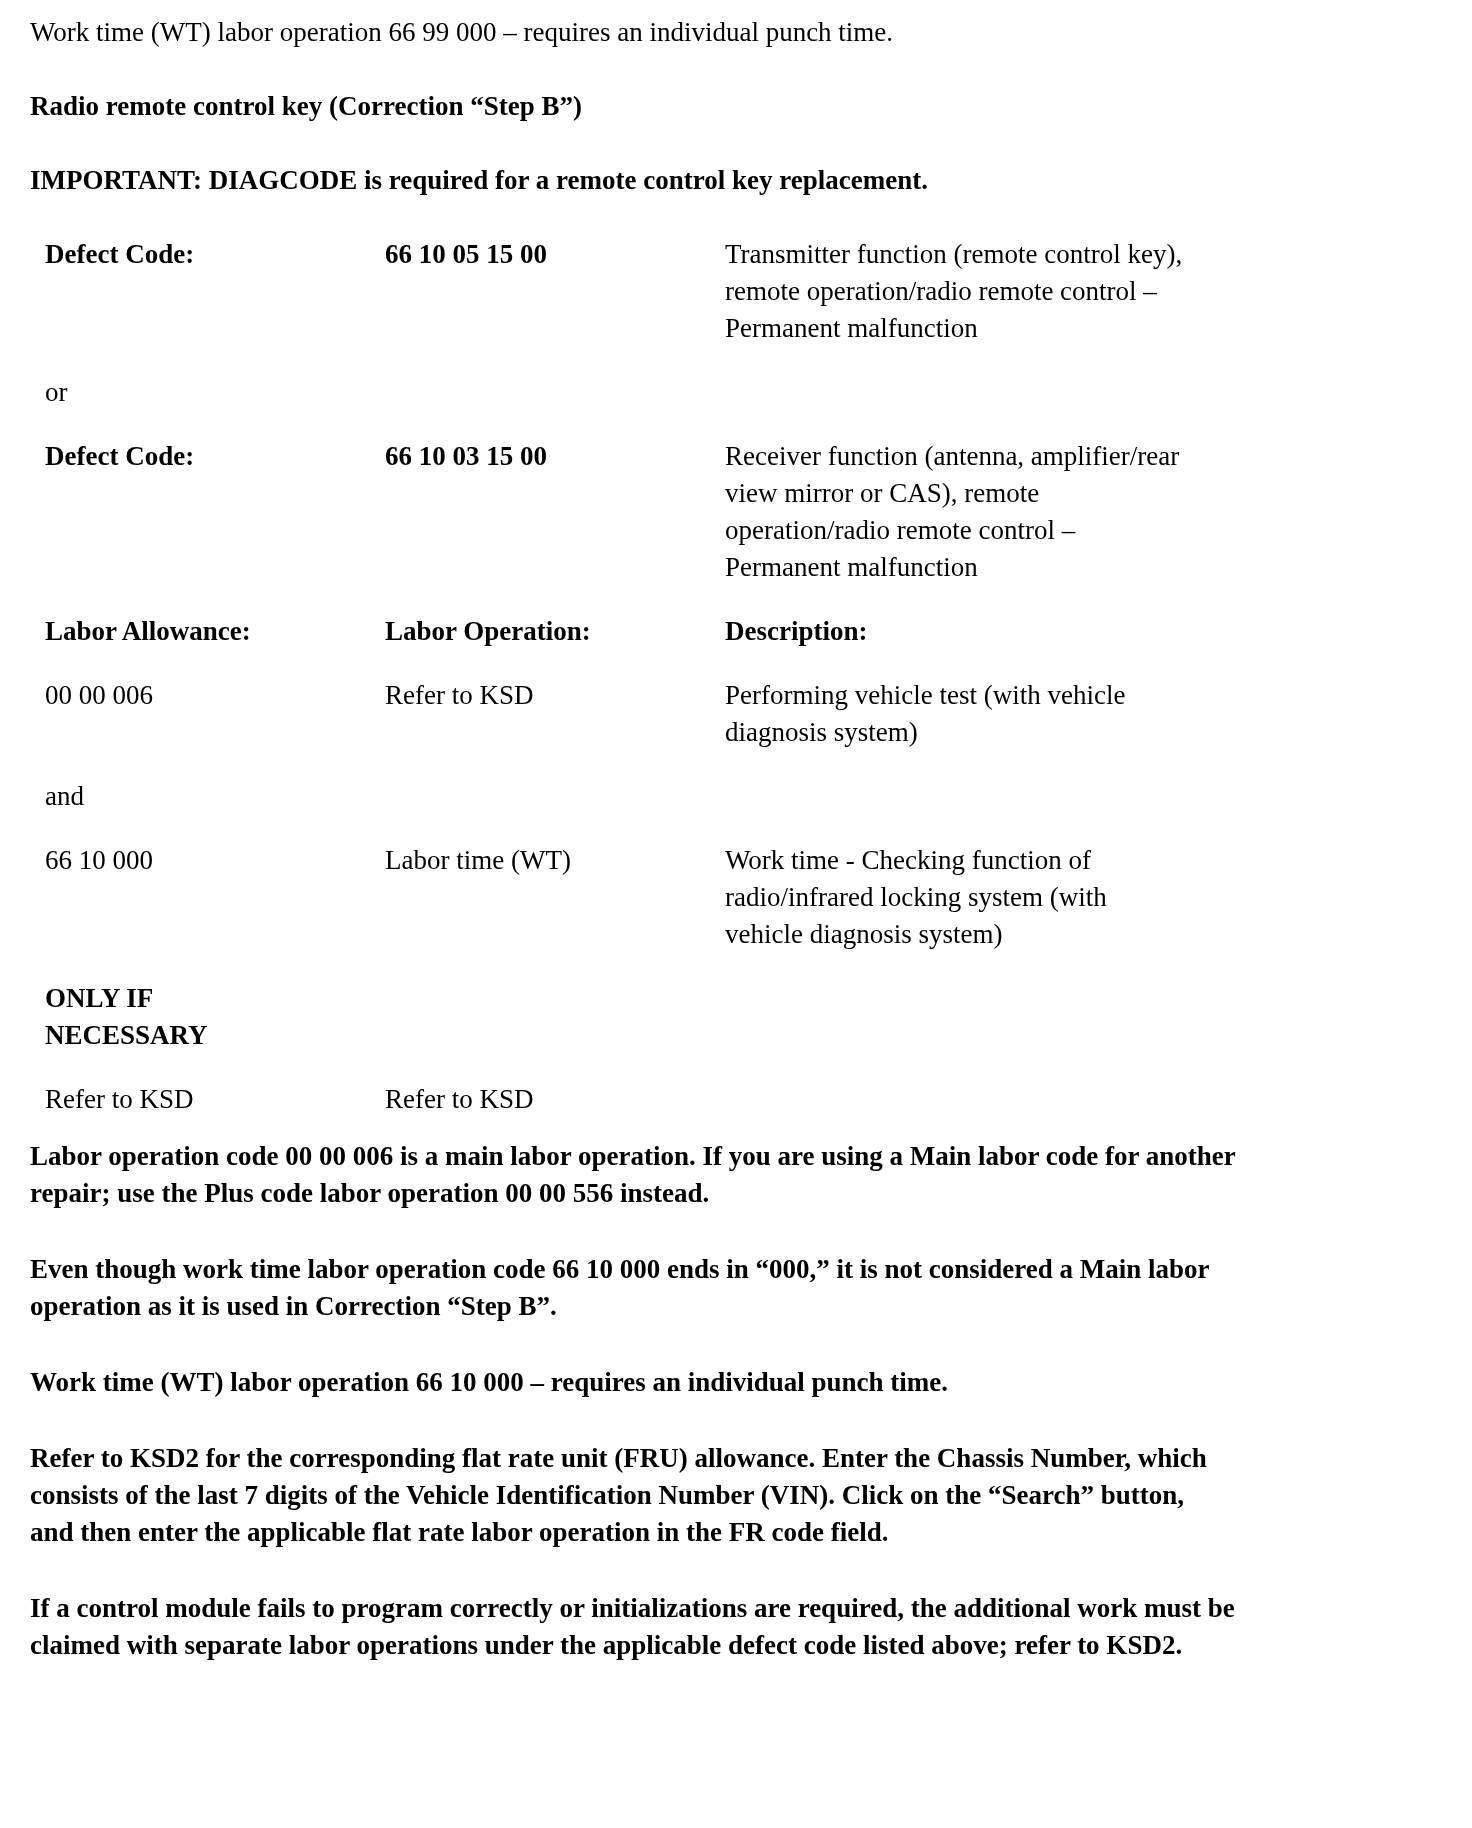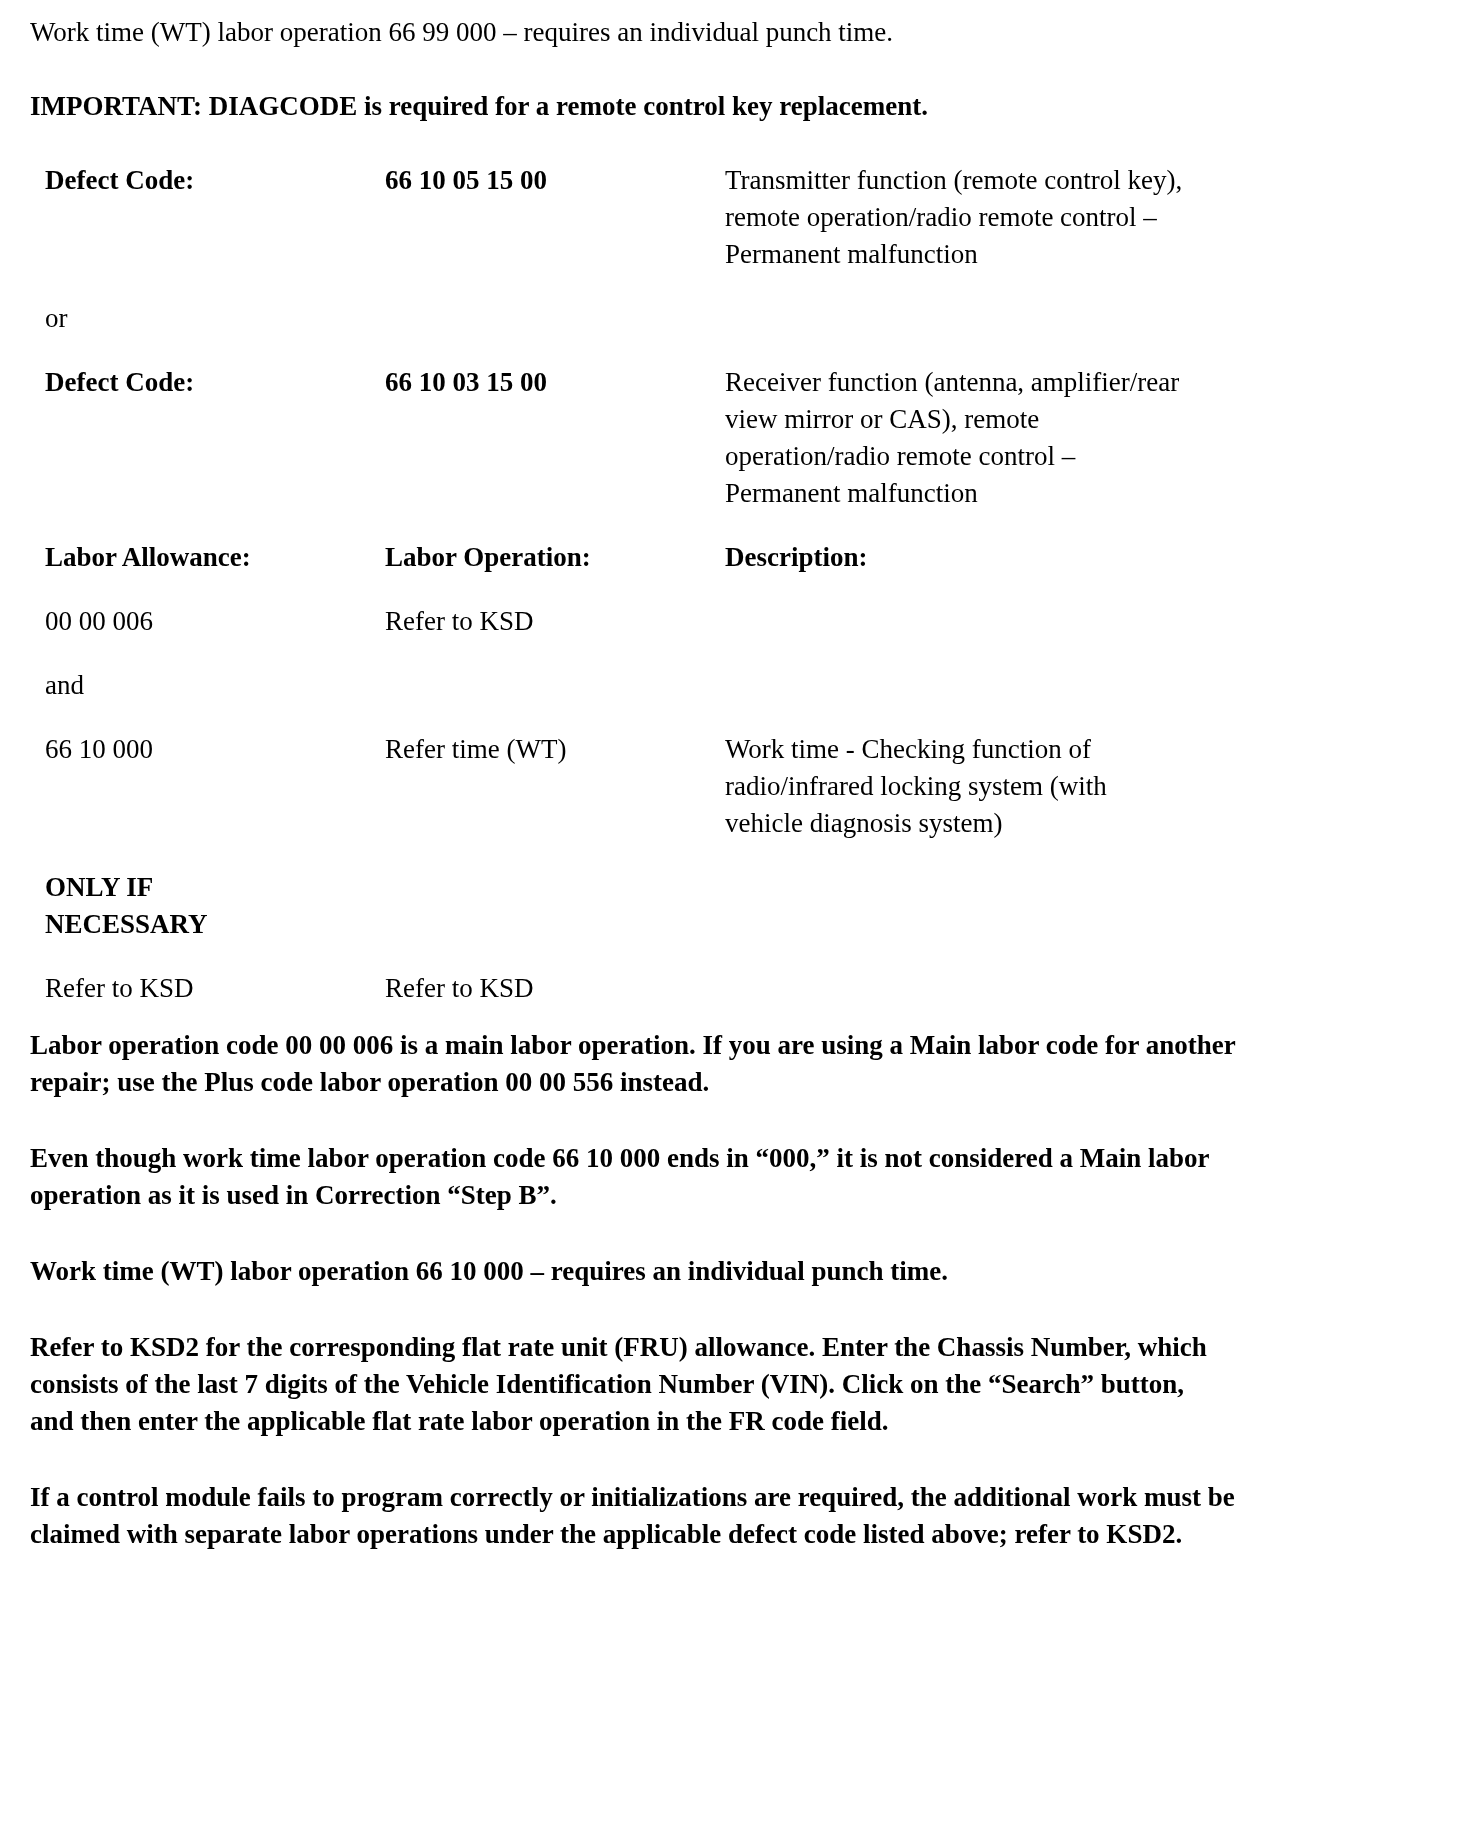--- a/index.html
+++ b/index.html
@@ -41,20 +41,21 @@
     padding-right: 20px;
   }
   .c3 { max-width: 700px; }
 </style>
 </head>
 <body>
 
 <main>
 
   <p class="para">Work time (WT) labor operation 66 99 000 – requires an individual punch time.</p>
+  <p class="para bold">Radio remote control key (Correction “Step B”)</p>
   <p class="para bold">IMPORTANT: DIAGCODE is required for a remote control key replacement.</p>
 
   <section class="doc-table">
 
     <div class="trow">
       <div class="cell c1 bold">Defect Code:</div>
       <div class="cell c2 bold">66 10 05 15 00</div>
       <div class="cell c3">Transmitter function (remote control key),
 remote operation/radio remote control –
 Permanent malfunction</div>
@@ -77,31 +78,33 @@
 
     <div class="trow">
       <div class="cell c2 bold">Labor Allowance:</div>
       <div class="cell c1 bold">Labor Operation:</div>
       <div class="cell c3 bold">Description:</div>
     </div>
 
     <div class="trow">
       <div class="cell c1">00 00 006</div>
       <div class="cell c2">Refer to KSD</div>
+      <div class="cell c3">Performing vehicle test (with vehicle
+diagnosis system)</div>
     </div>
 
     <div class="trow">
       <div class="cell c1">and</div>
       <div class="cell c2"></div>
       <div class="cell c3"></div>
     </div>
 
     <div class="trow">
       <div class="cell c1">66 10 000</div>
-      <div class="cell c2">Refer time (WT)</div>
+      <div class="cell c2">Labor time (WT)</div>
       <div class="cell c3">Work time - Checking function of
 radio/infrared locking system (with
 vehicle diagnosis system)</div>
     </div>
 
     <div class="trow">
       <div class="cell c1 bold">ONLY IF
 NECESSARY</div>
       <div class="cell c2"></div>
       <div class="cell c3"></div>

